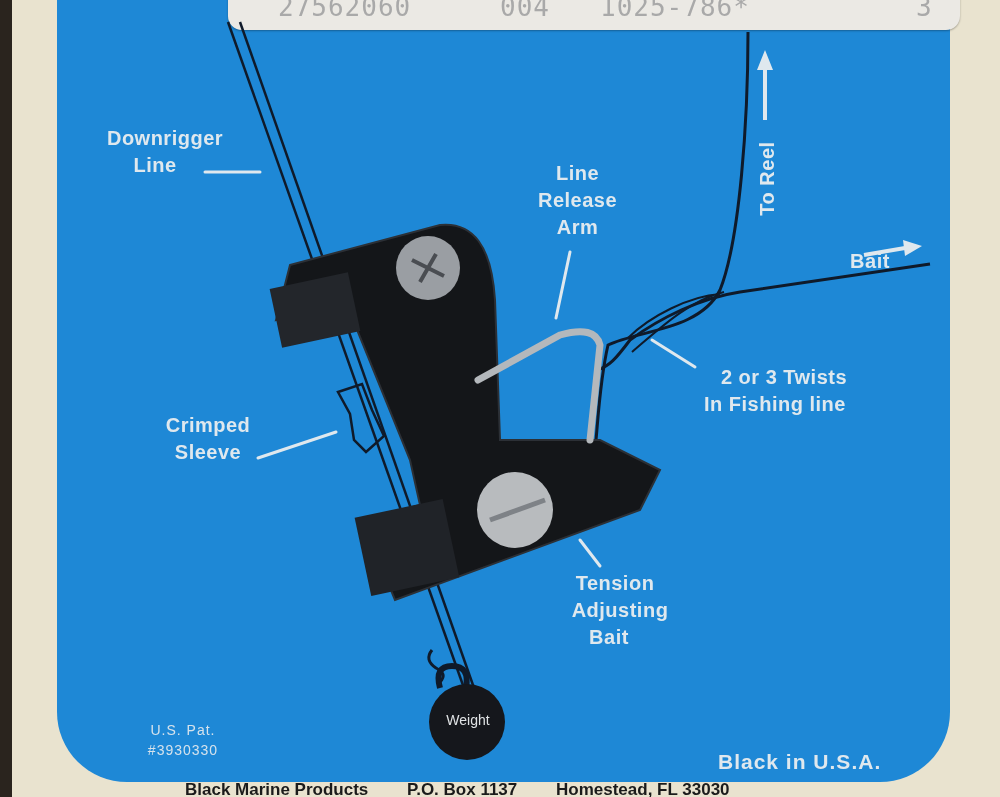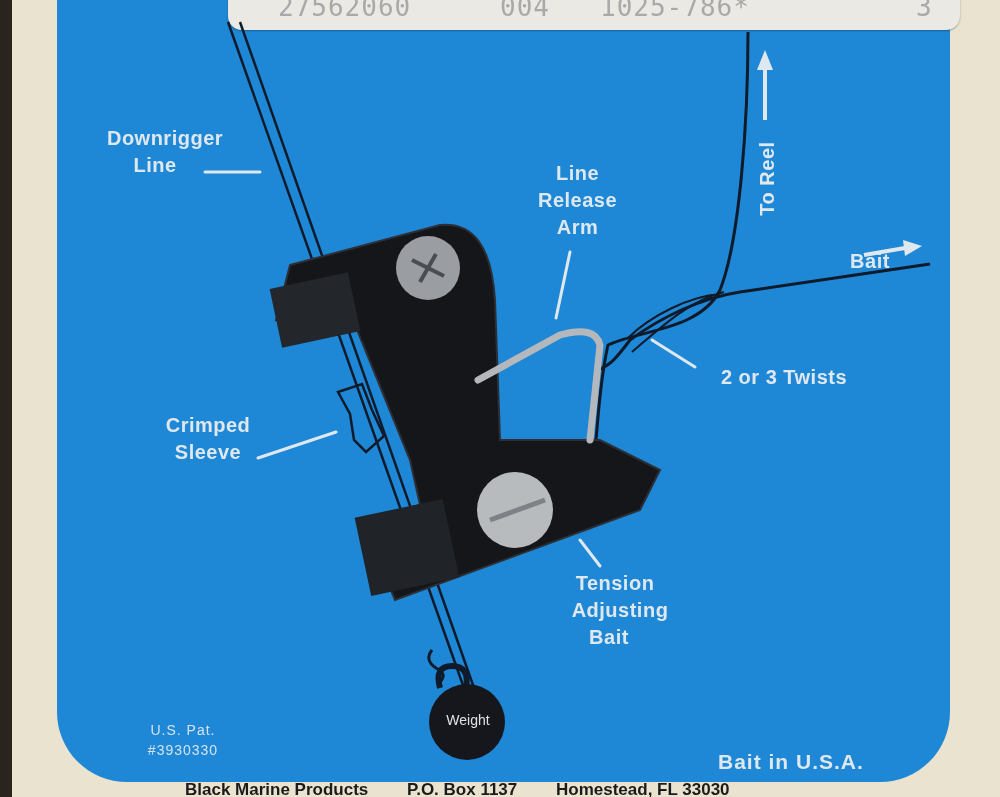--- a/index.html
+++ b/index.html
@@ -124,39 +124,40 @@
   <div>Release</div>
   <div>Arm</div>
 </div>
 
 <div class="label" style="left:722px; top:165px; width:90px; transform:rotate(-90deg);">To Reel</div>
 
 <div class="label" style="left:840px; top:248px; width:60px;">Bait</div>
 
 <div class="label" style="left:680px; top:364px; width:190px;">
   <div style="padding-left:18px">2 or 3 Twists</div>
+  <div>In Fishing line</div>
 </div>
 
 <div class="label" style="left:148px; top:412px; width:120px;">
   <div>Crimped</div>
   <div>Sleeve</div>
 </div>
 
 <div class="label" style="left:555px; top:570px; width:130px;">
   <div style="padding-right:10px">Tension</div>
   <div>Adjusting</div>
   <div style="padding-right:22px">Bait</div>
 </div>
 
 <div class="weight-text">Weight</div>
 
 <div class="small-label" style="left:118px; top:720px; width:130px;">
   <div>U.S. Pat.</div>
   <div>#3930330</div>
 </div>
 
-<div class="made-in">Bait in U.S.A.</div>
+<div class="made-in">Black in U.S.A.</div>
 
 <div class="footer">
   <span>Black Marine Products</span>
   <span>P.O. Box 1137</span>
   <span>Homestead, FL 33030</span>
 </div>
 
 </body></html>

